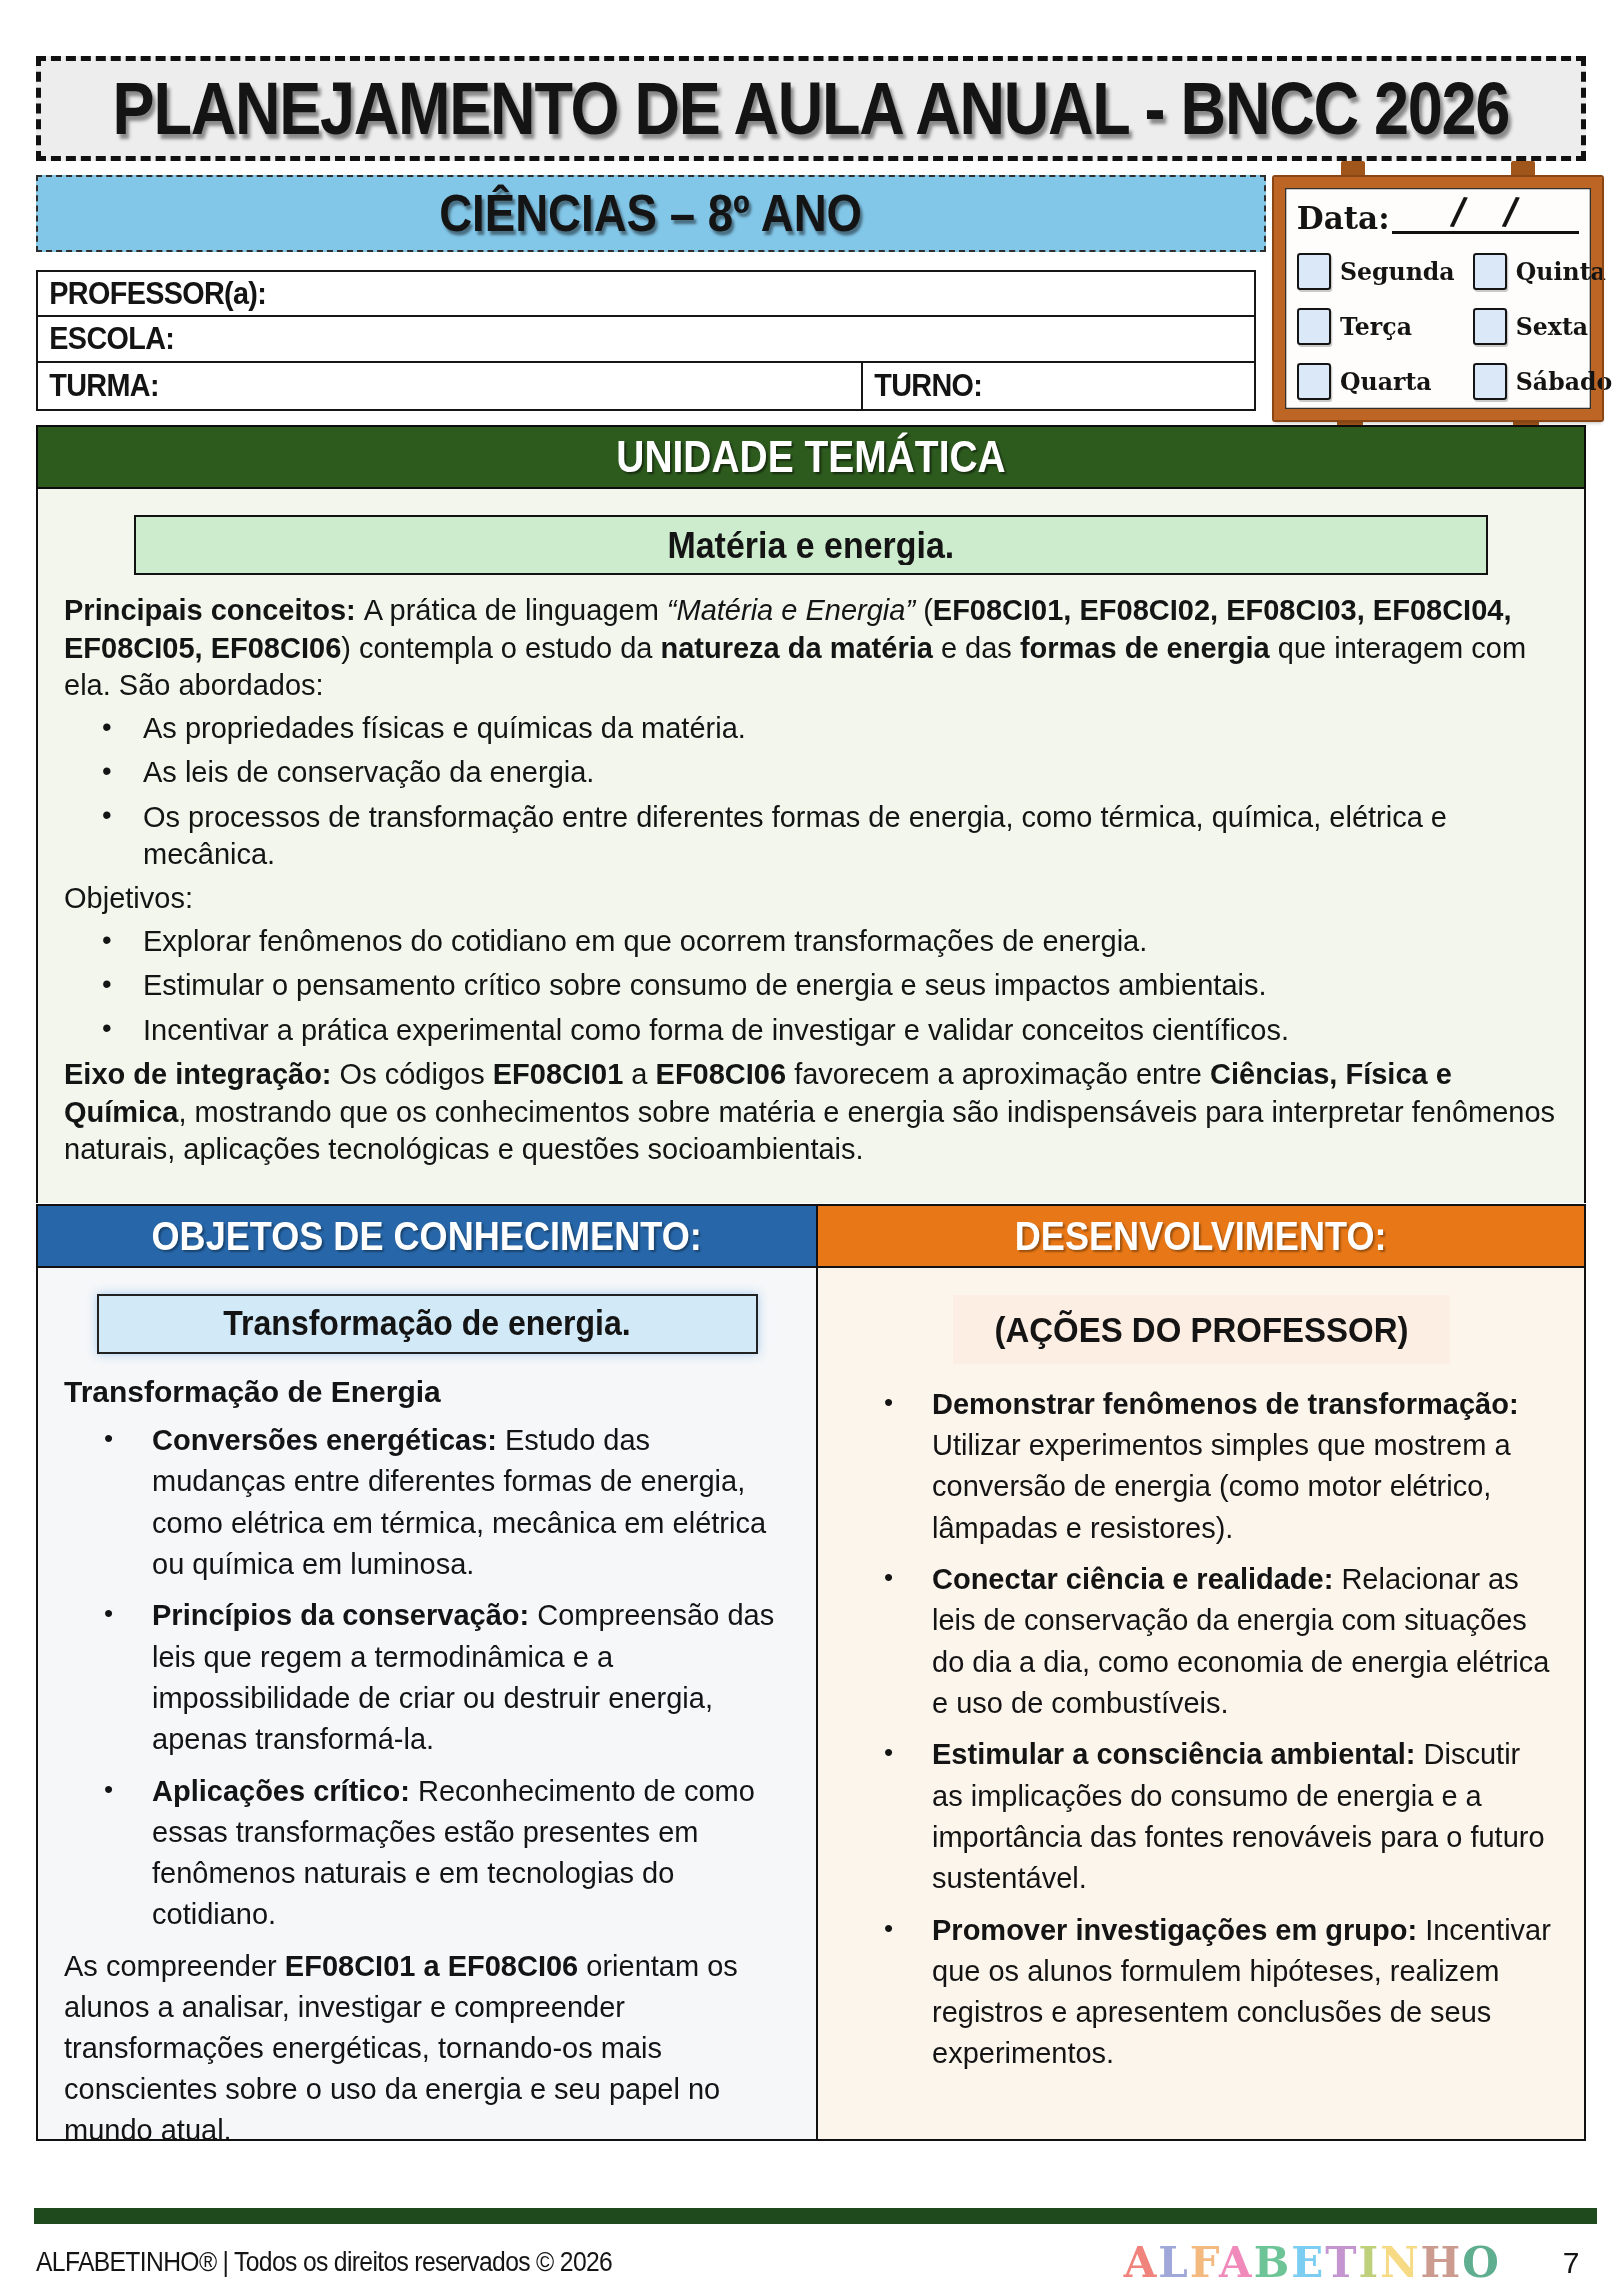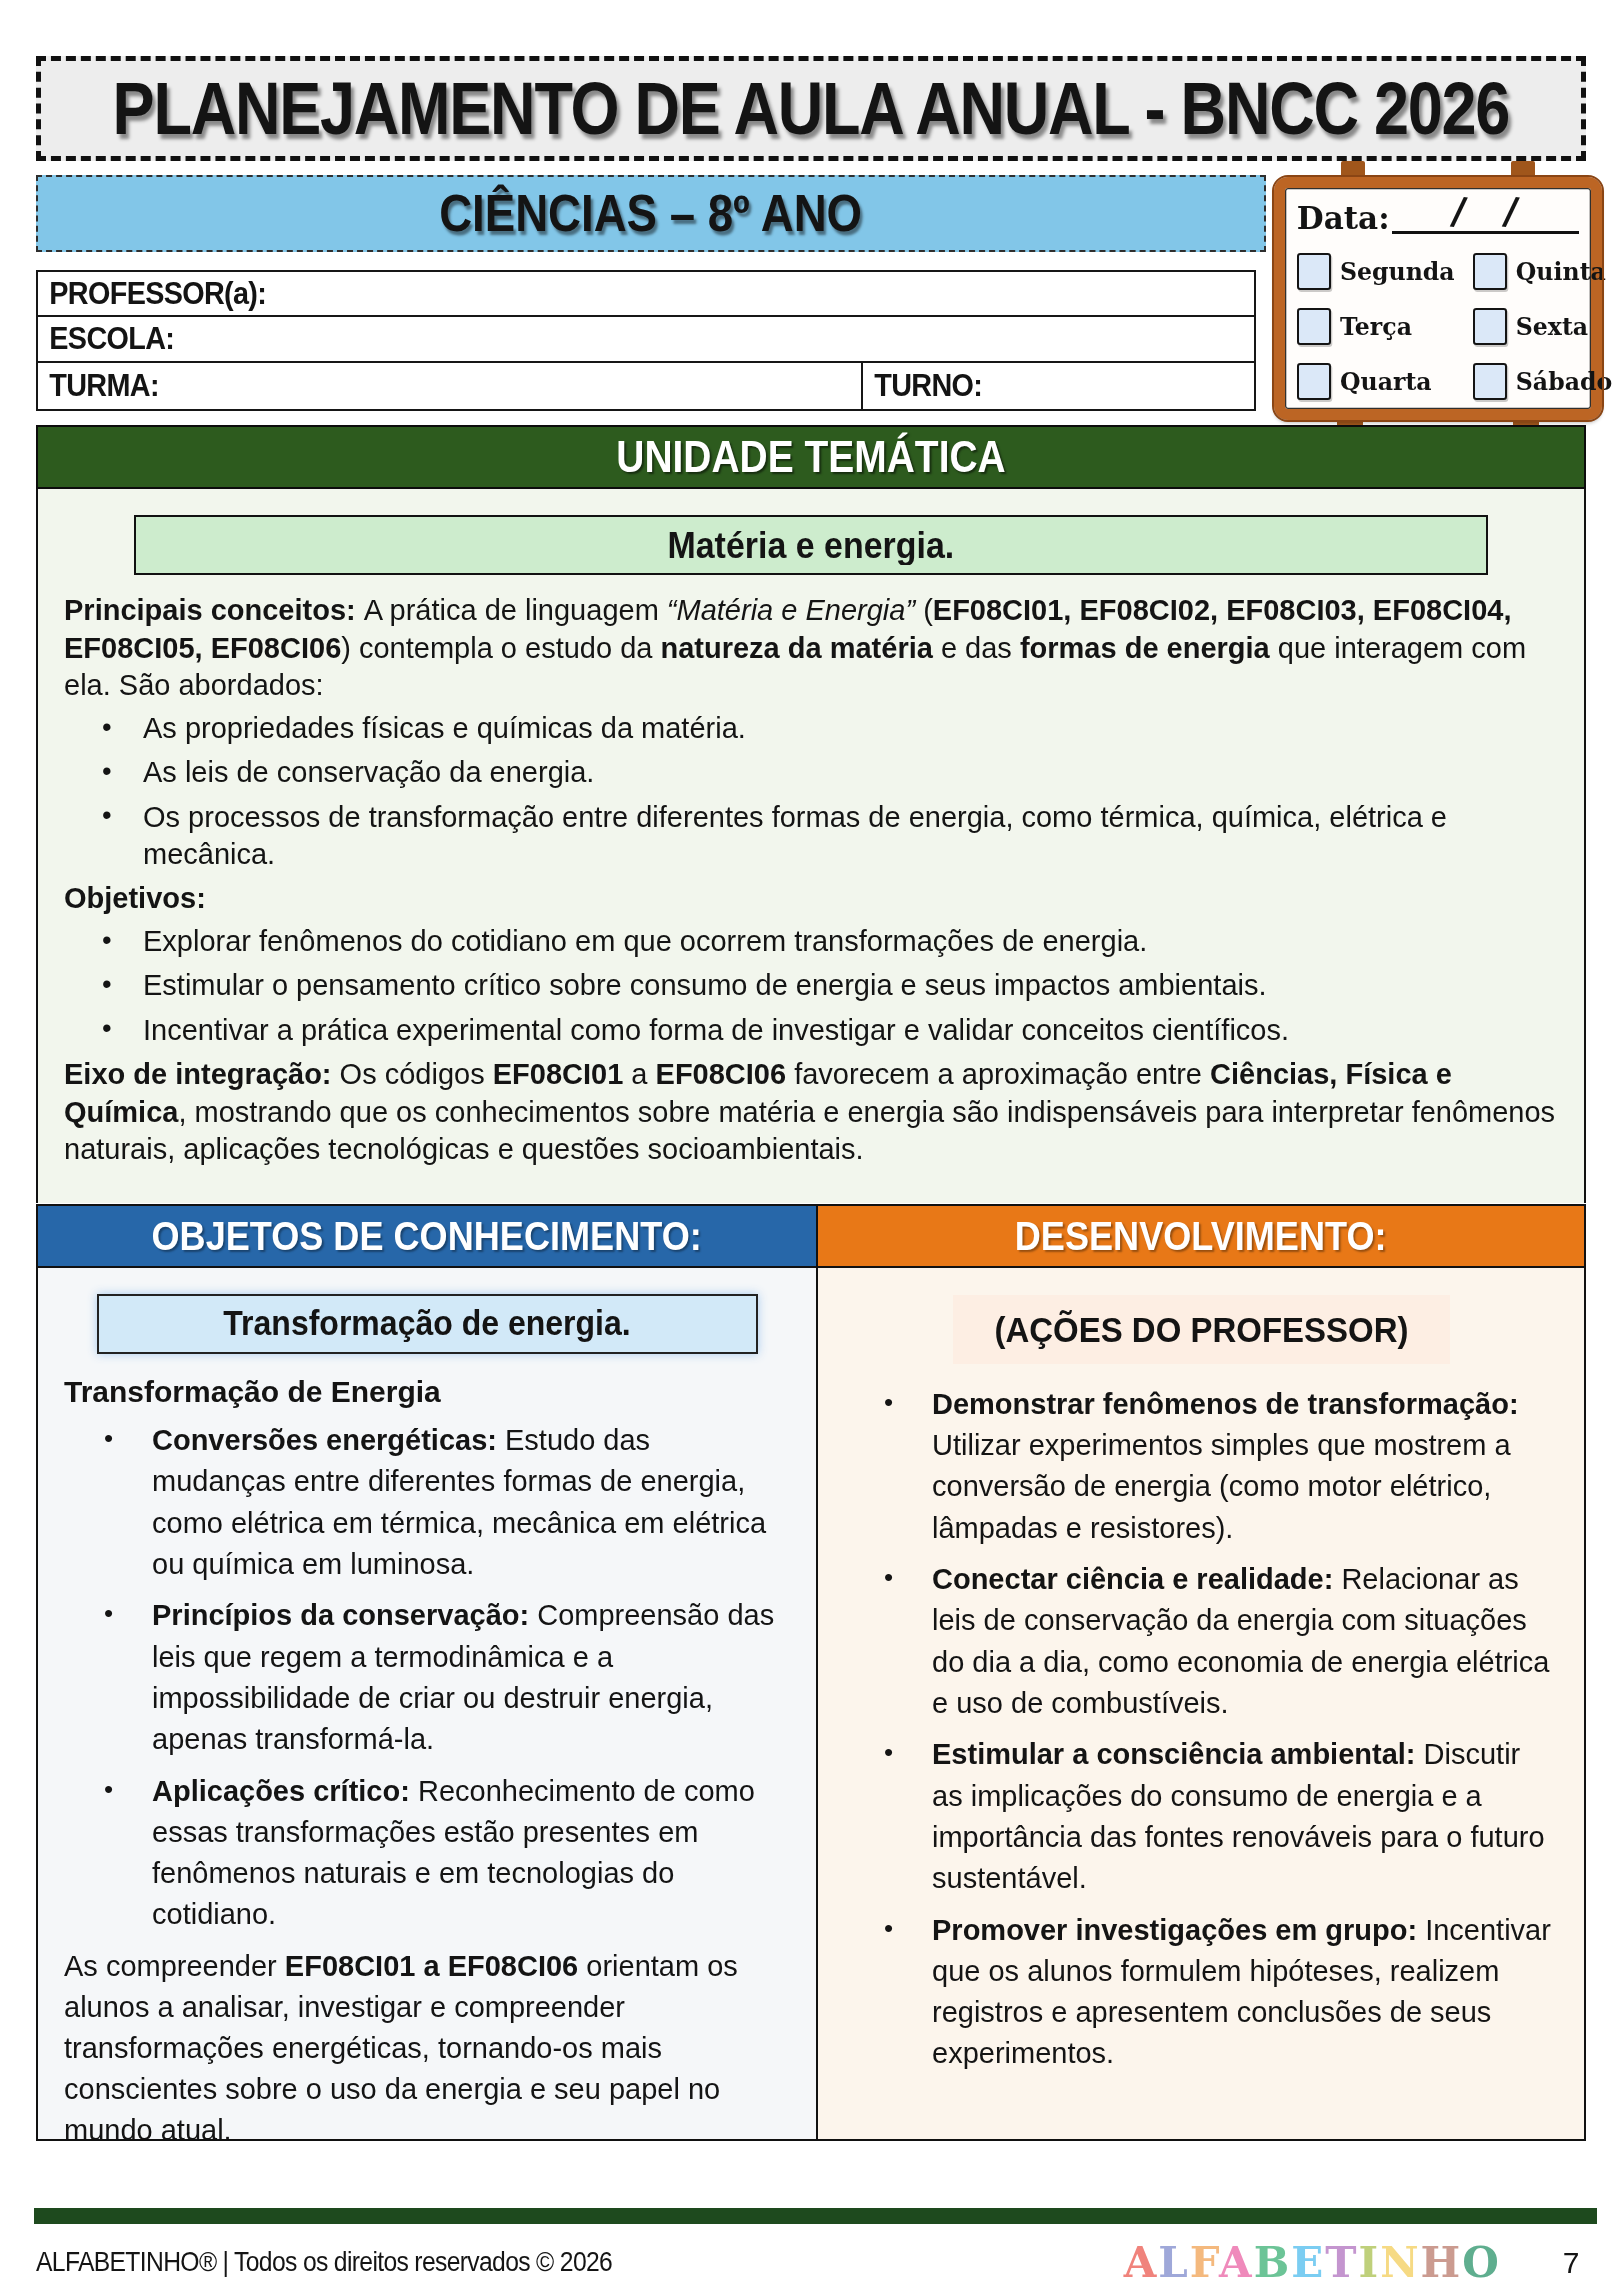--- a/index.html
+++ b/index.html
@@ -30,21 +30,21 @@
   .cell.turno{flex:1;border-left:2.6px solid #161616;}
   .fill-blank{flex:1;height:100%;}
 
   
   .date-board{position:absolute;left:1274px;top:161px;width:328px;height:293px;}
   .post{position:absolute;top:0;width:23.6px;height:22px;background:#a0561b;border-radius:2px;}
   .post.p1{left:67px;} .post.p2{left:237px;}
   .leg{position:absolute;bottom:0;width:26px;height:34px;background:#a0561b;border-radius:0 0 2.6px 2.6px;}
   .leg.l1{left:63px;} .leg.l2{left:239px;}
   .board-frame{position:absolute;left:0;top:15.7px;width:328px;height:243px;background:#fffdfb;
-    border:11px solid #bc6524;outline:2px solid #8a4514;border-radius:14px;
+    border:11px solid #bc6524;outline:2px solid #8a4514;border-radius:1px;
     box-shadow:inset 0 0 0 1.3px #30302e, 0 2.6px 3.9px rgba(0,0,0,.25);padding:9.2px 11.8px 6.5px 11.8px;}
   .data-line{display:flex;align-items:flex-end;font-family:"DejaVu Serif",serif;font-weight:700;}
   .data-label{font-size:31px;line-height:1;}
   .date-blank{flex:1;border-bottom:3.3px solid #111;height:37px;margin-left:2.6px;position:relative;}
   .slash{position:absolute;bottom:-2.6px;font-size:38px;font-weight:700;transform:rotate(8deg);}
   .slash.s1{left:32%;} .slash.s2{left:60%;}
   .days-grid{display:grid;grid-template-columns:1.12fr 1fr;row-gap:18.3px;column-gap:3.9px;margin-top:19.6px;gap:18px;}
   .day-item{display:flex;align-items:center;gap:9.2px;font-family:"DejaVu Serif",serif;font-weight:700;font-size:23.6px;}
   .day-checkbox{width:34px;height:37px;background:#dbe8f8;border:2.6px solid #141414;border-radius:3.3px;
     flex:0 0 auto;box-shadow:1.3px 2px 0 rgba(0,0,0,.2);}
@@ -54,21 +54,21 @@
     border:2px solid #0c0c0c;display:flex;align-items:center;justify-content:center;}
   .green-banner-text{color:#fff;font-size:41px;font-weight:800;transform:scale(0.95,1.08);
     text-shadow:2px 2px 2px rgba(0,0,0,.5);}
   .unidade-section{position:absolute;left:36px;top:489px;width:1550px;height:714px;background:#f2f6ed;
     border-left:2px solid #111;border-right:2px solid #111;padding:22px 26px 0 26px;overflow:hidden;}
   .theme-box{width:1354px;height:60px;margin:3.9px auto 17px auto;background:#cdeccd;border:2px solid #111;
     display:flex;align-items:center;justify-content:center;}
   .theme-box-text{font-size:35px;font-weight:800;transform:scale(0.97,1.05);}
   .doc-text{font-size:29px;line-height:1.3;}
   .doc-text p{margin:0 0 5.2px 0;}
-  .bold-line{font-weight:700;}
+  .bold-line{font-weight:400;}
   .b{font-weight:800;} .i{font-style:italic;}
   ul.bullets{list-style:none;margin:1.3px 0 6.5px 0;padding:0 0 0 79px;}
   ul.bullets li{position:relative;margin:0 0 6.5px 0;}
   ul.bullets li::before{content:"•";position:absolute;left:-41px;top:-1.3px;font-size:0.95em;}
 
   
   .columns{position:absolute;left:36px;top:1204px;width:1550px;height:937px;border:2px solid #111;
     display:grid;grid-template-columns:780px auto;grid-template-rows:62px auto;}
   .col-header{display:flex;align-items:center;justify-content:center;border-bottom:2px solid #111;}
   .col-header.blue{background:#2767a9;border-right:2px solid #111;align-items:center;}

